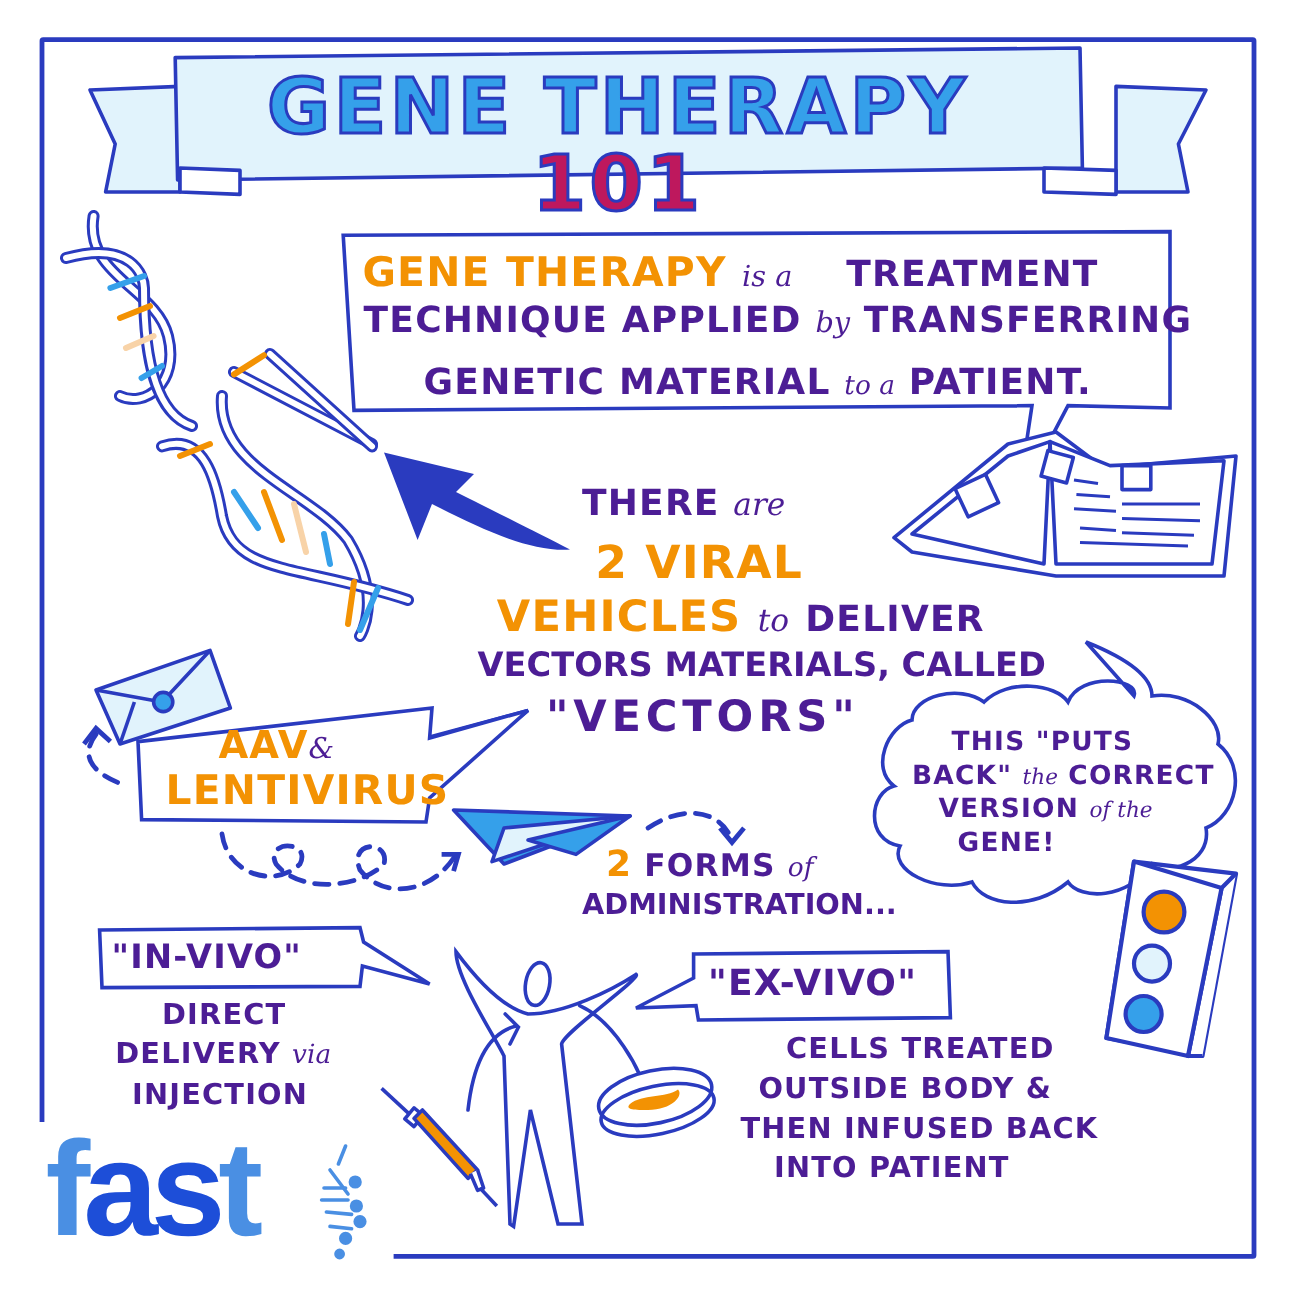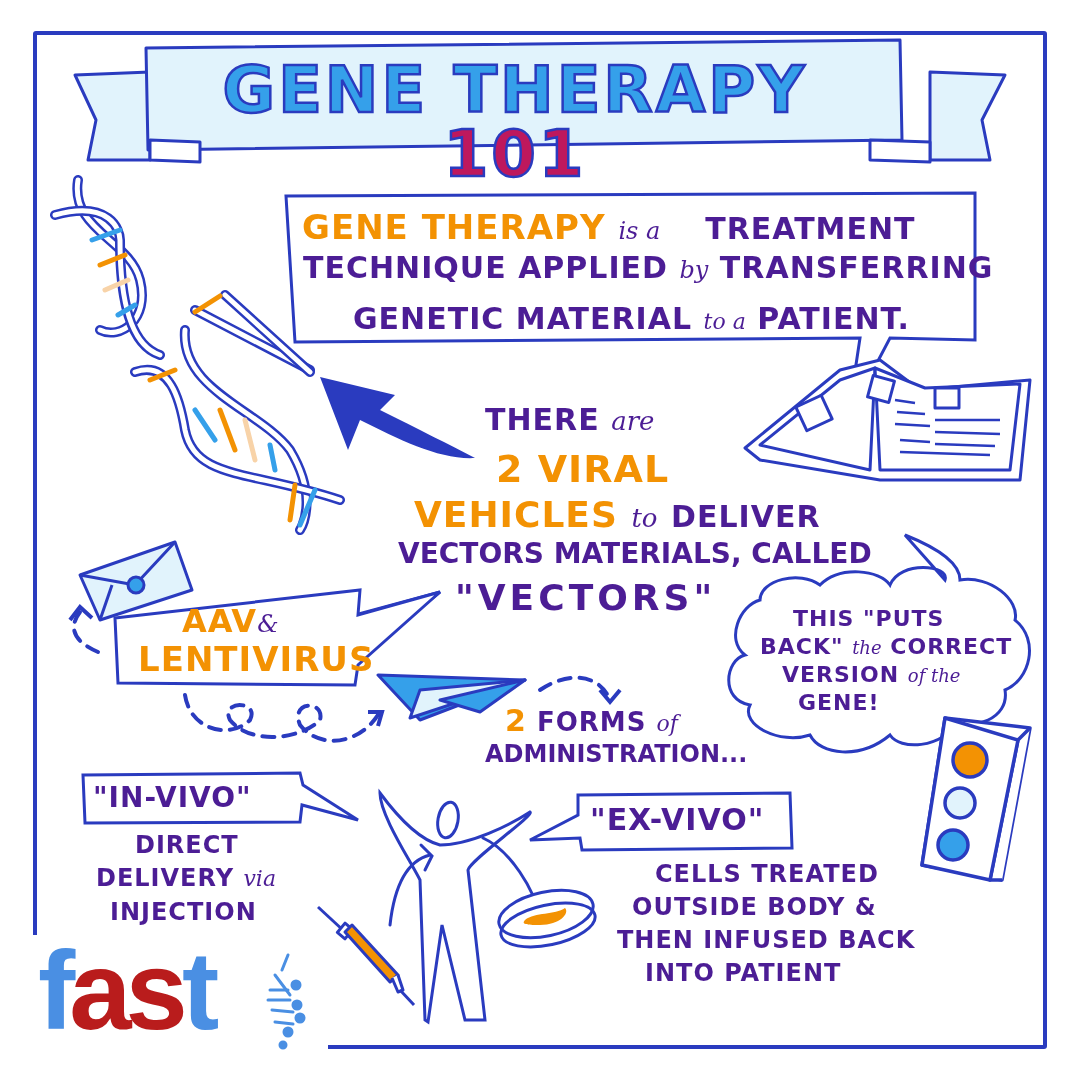--- a/index.html
+++ b/index.html
@@ -13,21 +13,21 @@
   .navy { color:#4c1d95; }
   .orange { color:#f39203; }
   .script { font-family: "DejaVu Serif", serif; font-style:italic; font-weight:normal; letter-spacing:0; }
   .title { position:absolute; left:160px; top:58px; width:710px; text-align:center;
            font-size:64px; font-weight:bold; letter-spacing:3px; line-height:1;
            color:#35a0ea; -webkit-text-stroke:2.5px #2a3bbf; }
   .title .num { color:#be185d; }
   .logo { position:absolute; left:38px; top:935px; font-family:"Liberation Sans", sans-serif;
           font-size:112px; font-weight:bold; letter-spacing:-6px; line-height:1;
           color:#4a8fe3; }
-  .logo .mid { color:#b91c1c;margin-top:32px; }
+  .logo .mid { color:#1d4ed8;margin-top:32px; }
 </style>
 </head>
 <body>
 
 <div class="frame"></div>
 <div class="frame-gap"></div>
 
 <svg class="art" width="1080" height="1080" viewBox="0 0 1080 1080">
 
   <g stroke="#2a3bbf" stroke-width="3" fill="#e1f3fc" stroke-linejoin="round">

